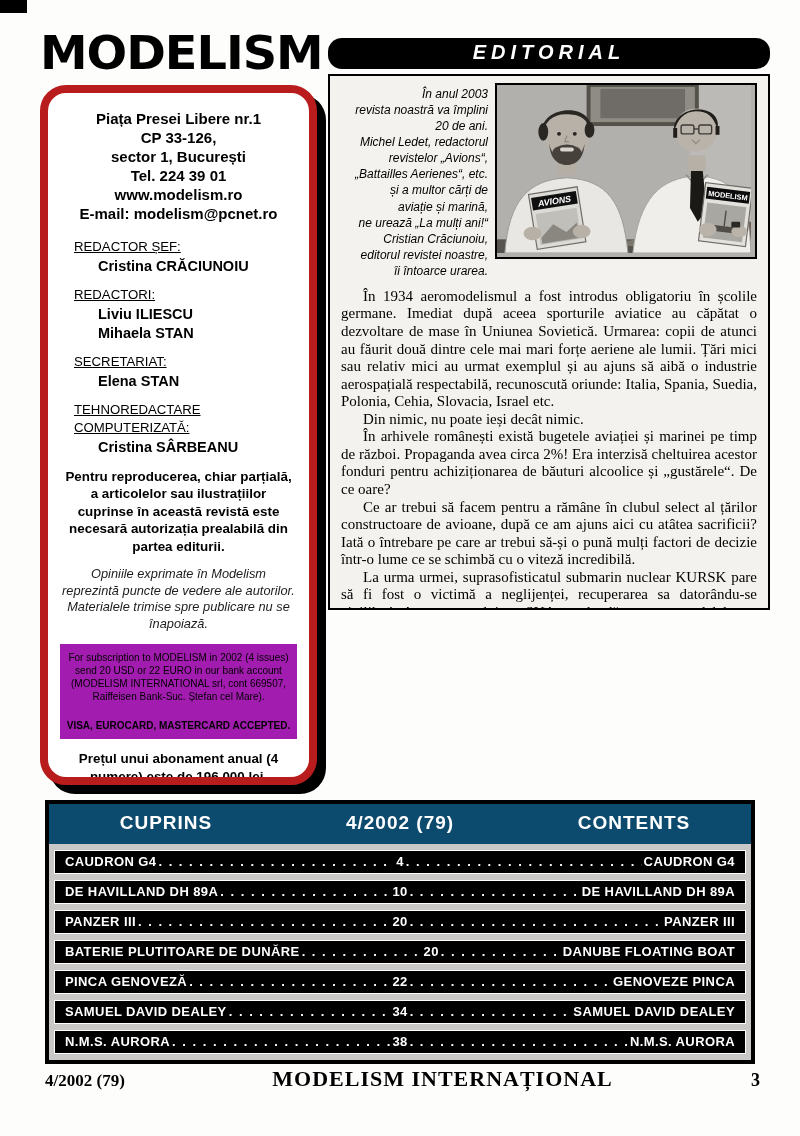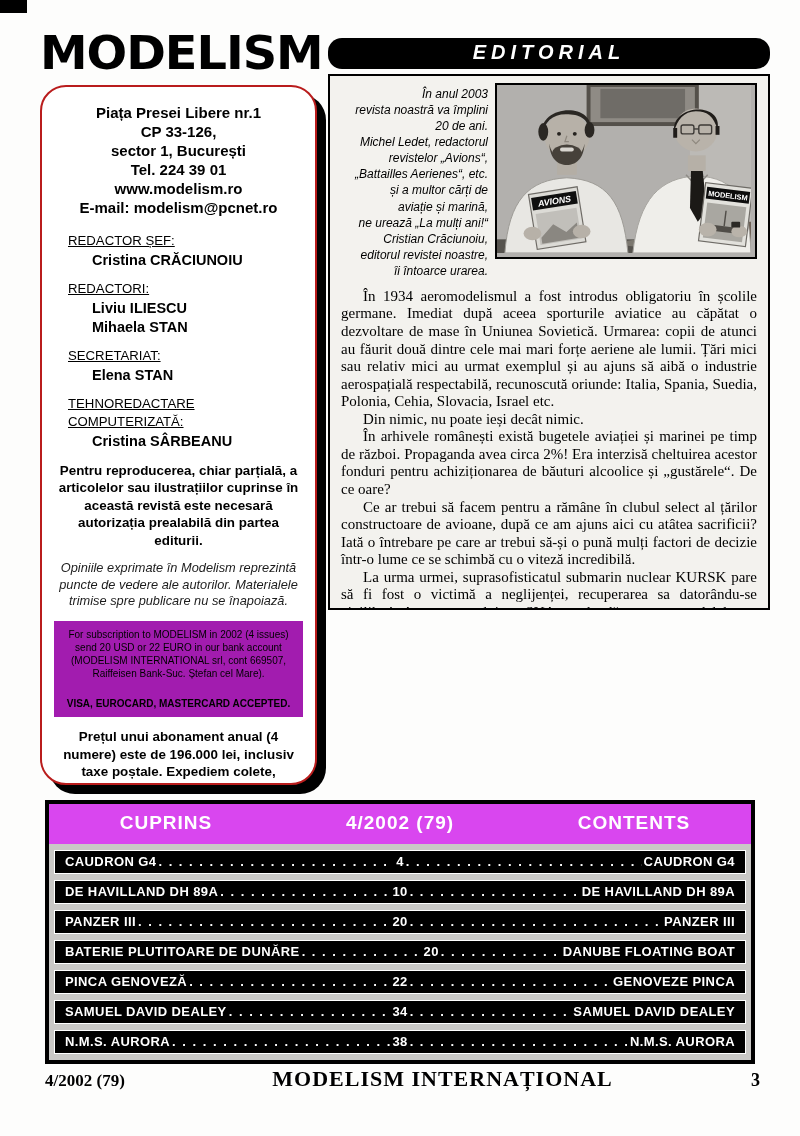--- a/index.html
+++ b/index.html
@@ -7,21 +7,21 @@
   .page{position:relative;width:800px;height:1136px;background:#fdfdfc;margin:0 auto;
         font-family:"Liberation Sans",sans-serif;color:#000;overflow:hidden;}
   .scan-mark{position:absolute;top:0;left:0;width:27px;height:13px;background:#000;}
 
   .main{position:absolute;top:30px;left:40px;width:730px;display:flex;gap:0;}
 
   
   .left-col{width:288px;flex:none;}
   .logo{font-family:"DejaVu Sans",sans-serif;font-weight:900;font-size:46px;line-height:1;
         letter-spacing:-1px;margin:0 0 9px 0;transform:scaleX(1.04);transform-origin:left;}
-  .info-box{border:2px solid #b91c1c;border-radius:26px;box-shadow:9px 9px 0 #000;
+  .info-box{border:8px solid #b91c1c;border-radius:26px;box-shadow:9px 9px 0 #000;
             width:277px;height:700px;box-sizing:border-box;padding:14px 12px 10px;
             text-align:center;background:#fff;overflow:hidden;}
   .address{font-weight:bold;font-size:15px;line-height:1.27;white-space:pre-line;margin:2px 0 14px;}
   .staff{ text-align:left;margin:0 0 2px 14px;}
   .staff-section{margin-bottom:10px;}
   .role{font-size:13.2px;text-decoration:underline;}
   .names{font-weight:bold;font-size:14.5px;line-height:1.25;white-space:pre-line;margin:2px 0 0 24px;}
   .repro{font-weight:bold;font-size:13.4px;line-height:1.3;margin:12px 2px 11px;}
   .opinions{font-style:italic;font-size:12.8px;line-height:1.3;color:#1c1c1c;margin:0 2px 11px;}
   .subscription{background:#a21caf;font-size:10px;line-height:1.32;padding:7px 3px;margin:0 0 11px;}
@@ -39,21 +39,21 @@
            white-space:pre-line;padding-top:3px;}
   .photo-wrap{width:258px;flex:none;border:2px solid #000;background:#b2b0ad;height:172px;}
   .ed-body p{font-family:"Liberation Serif","DejaVu Serif",serif;font-size:15px;line-height:1.17;
              text-align:justify;text-indent:22px;margin:0;}
   .signature{font-family:"Liberation Serif","DejaVu Serif",serif;font-size:21px;text-align:right;
              margin-top:13px;padding-right:6px;letter-spacing:.5px;}
 
   
   .toc{position:absolute;top:800px;left:45px;width:710px;box-sizing:border-box;
        border:4px solid #000;background:#c9c8c6;}
-  .toc-header{background:#d946ef;color:#fff;display:flex;align-items:center;
+  .toc-header{background:#0c4a6e;color:#fff;display:flex;align-items:center;
               font-weight:bold;font-size:19px;padding:8px 0 10px;}
   .toc-header span{flex:1;text-align:center;letter-spacing:1px;}
   .toc-row{background:#000;color:#fff;border:1px solid #fff;display:flex;align-items:center;
            margin:6px 5px;padding:3px 10px 4px;font-weight:bold;font-size:13px;letter-spacing:.4px;}
   .toc-row .t{flex:none;white-space:nowrap;}
   .dots{flex:1;min-width:0;overflow:hidden;white-space:nowrap;letter-spacing:1.5px;margin:0 2px;}
   .pg{flex:none;}
 
   
   .footer{position:absolute;top:1066px;left:45px;width:715px;display:flex;align-items:baseline;

